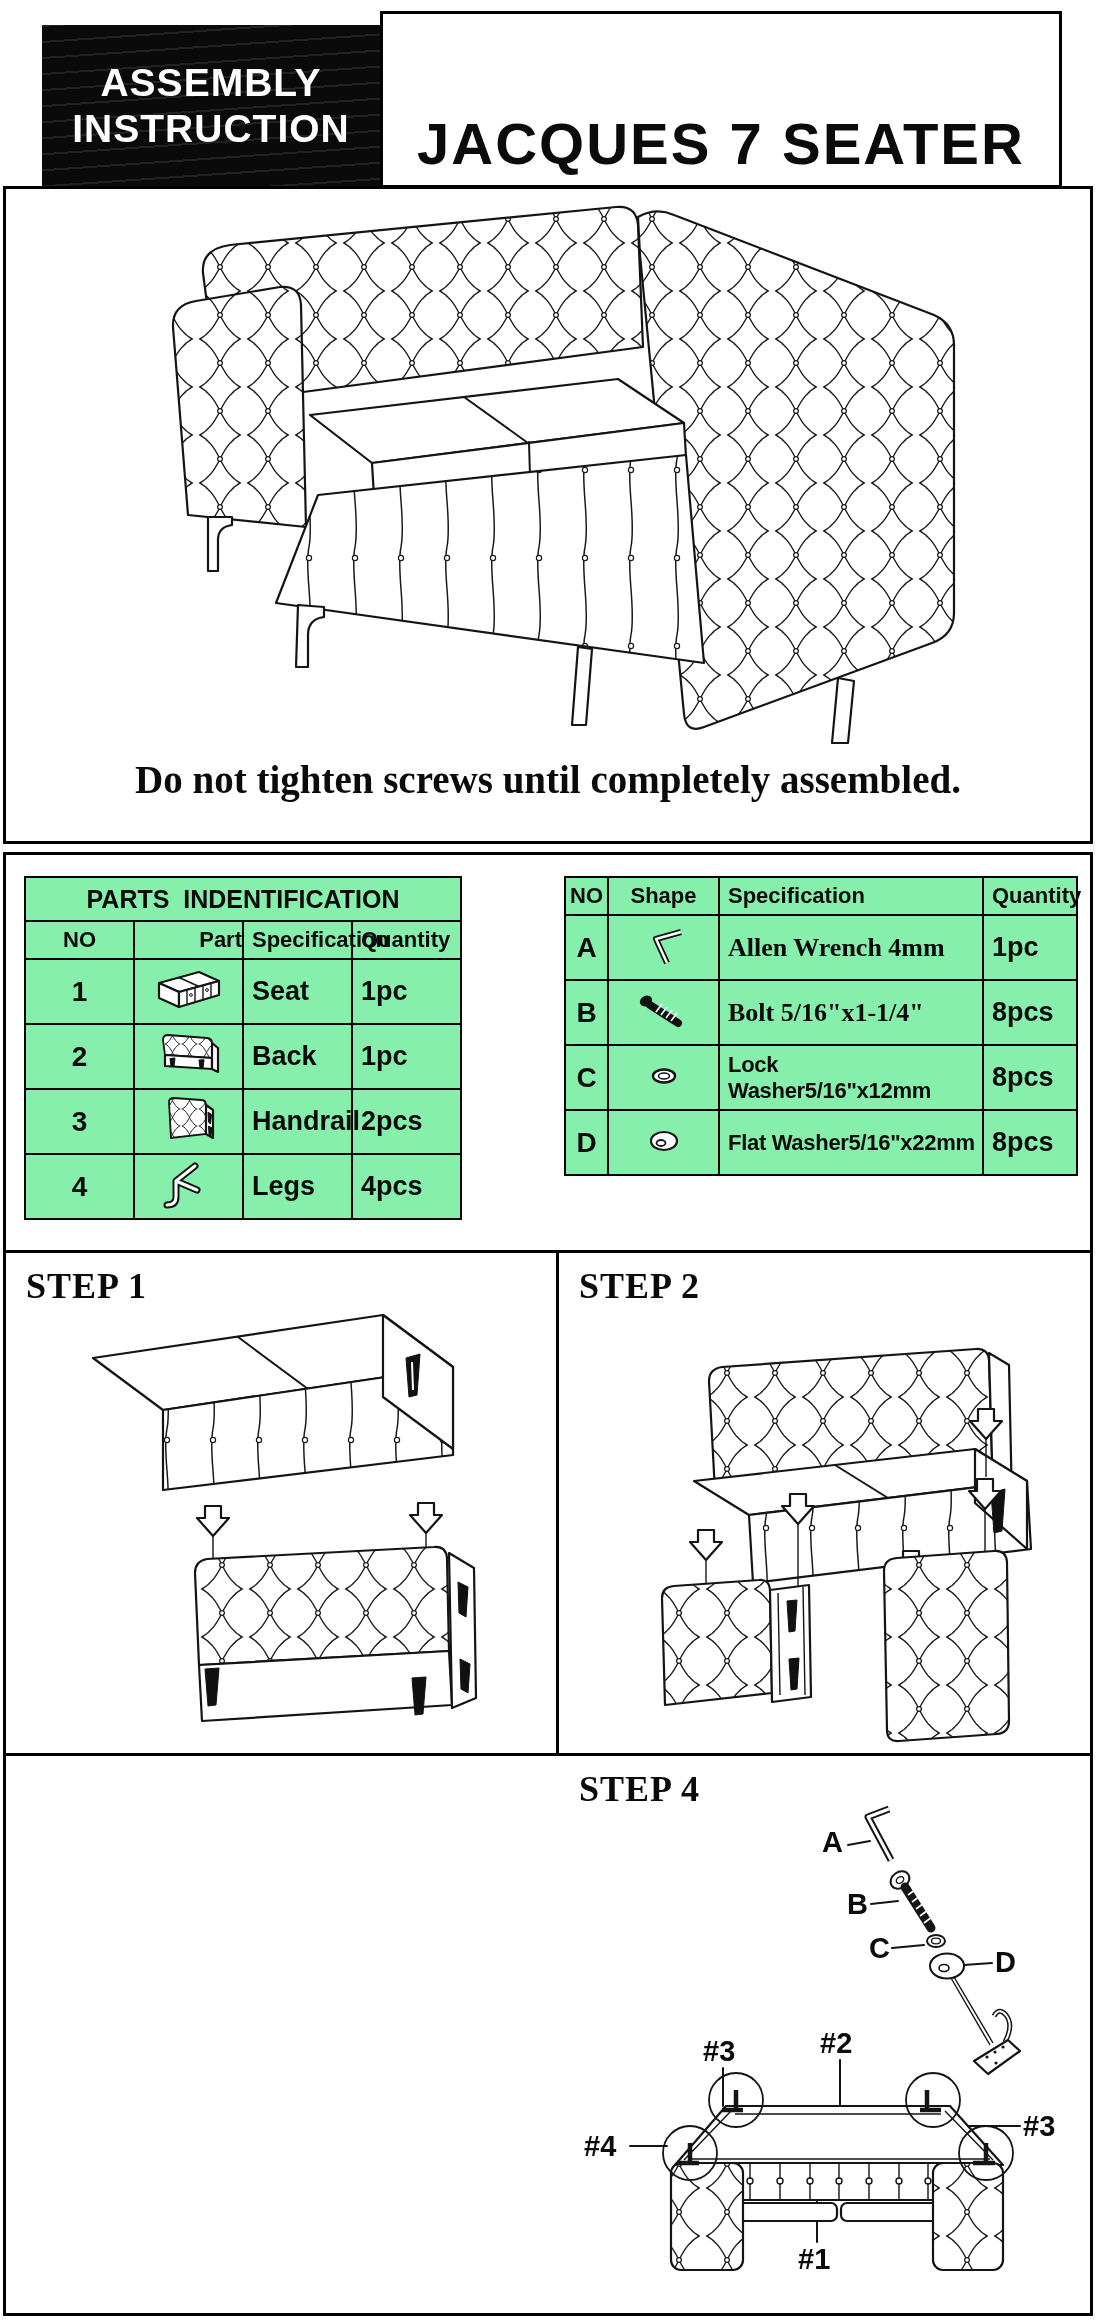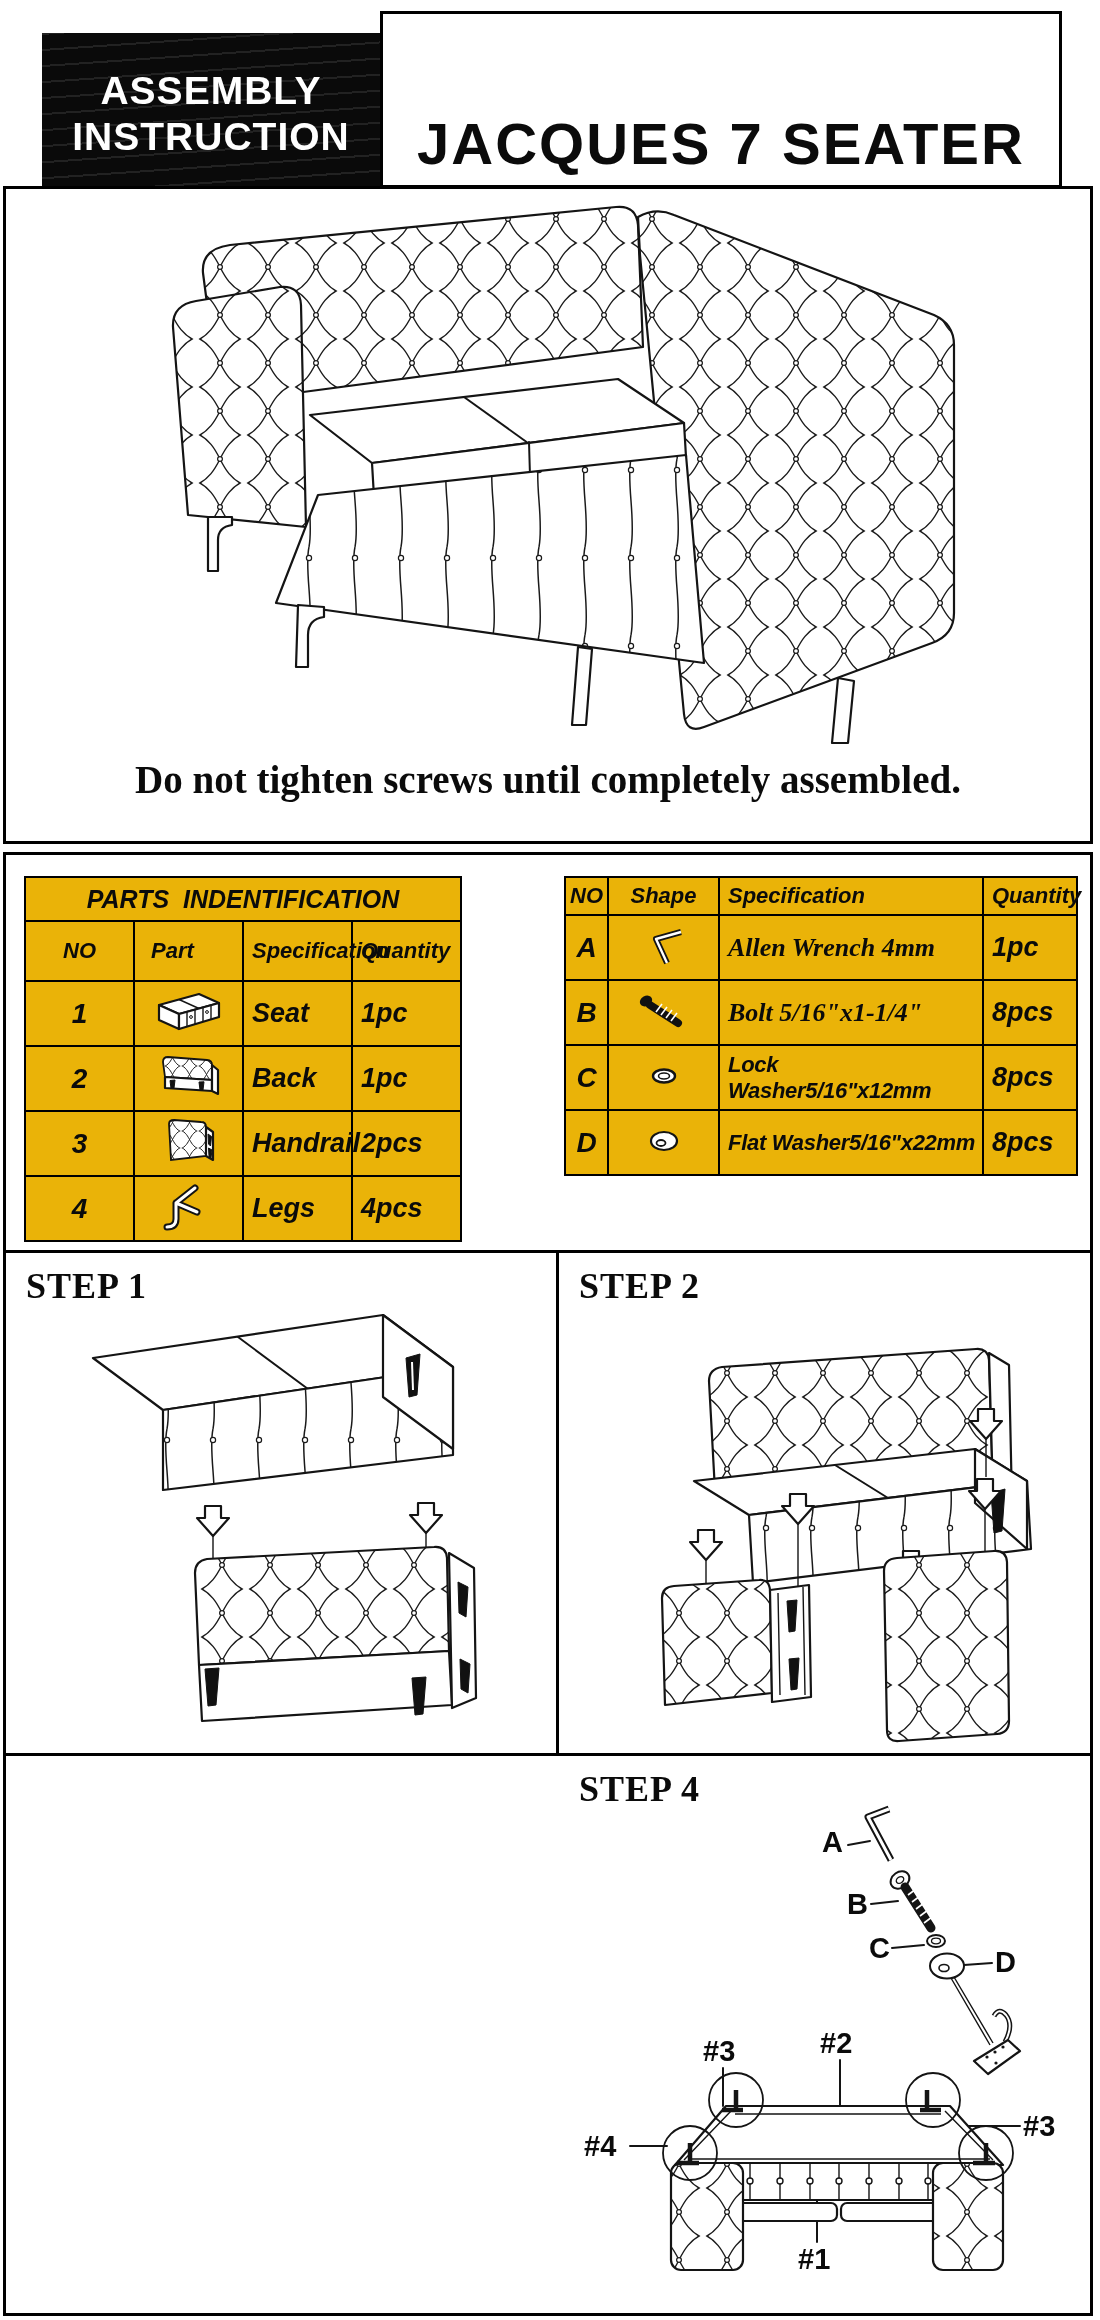--- a/index.html
+++ b/index.html
@@ -4,35 +4,35 @@
 <style>
   html,body{margin:0;padding:0;}
   body{width:1100px;height:2320px;position:relative;background:#fff;
        font-family:"Liberation Sans",sans-serif;color:#0b0b0b;}
   .abs{position:absolute;}
 
   
   .badge{left:42px;top:25px;width:338px;height:162px;background:#0a0a0a;
          background-image:repeating-linear-gradient(176deg,rgba(120,120,120,.22) 0 2px,transparent 2px 16px);
          color:#fff;text-align:center;display:flex;flex-direction:column;justify-content:center;
-         font-weight:bold;font-size:39px;line-height:46px;letter-spacing:1px;margin-top:8px;}
+         font-weight:bold;font-size:39px;line-height:46px;letter-spacing:1px;}
   .title-box{left:380px;top:11px;width:682px;height:177px;border:3px solid #000;box-sizing:border-box;
              display:flex;align-items:flex-end;justify-content:center;}
   .product-title{font-size:58px;font-weight:bold;letter-spacing:2px;margin:0 0 8px 0;}
 
   
   .frame{border:3px solid #000;box-sizing:border-box;background:#fff;}
   .hero{left:3px;top:186px;width:1090px;height:658px;}
   .warning{top:568px;left:0;width:100%;text-align:center;
            font-family:"Liberation Serif",serif;font-weight:bold;font-size:39px;}
   .tables{left:3px;top:852px;width:1090px;height:398px;border-bottom:none;}
   .steps{left:3px;top:1250px;width:1090px;height:1066px;}
 
   
-  table{border-collapse:collapse;position:absolute;table-layout:fixed;background:#eab308;font-style:italic;}
+  table{border-collapse:collapse;position:absolute;table-layout:fixed;background:#86efac;}
   td{border:2.5px solid #000;padding:0 0 0 8px;font-weight:bold;vertical-align:middle;box-sizing:border-box;}
   .tbl-title{text-align:center;font-size:25px;white-space:pre;padding:0;}
   .hdr{font-size:22px;}
   td.cnum{text-align:center;padding:0;font-size:28px;}
   td.cicon{text-align:center;padding:0;}
   td.cspec{font-size:27px;}
   td.cqty{font-size:27px;margin-left:8px;}
   .parts-tbl{left:18px;top:21px;width:438px;}
   .hw-tbl{left:558px;top:21px;width:512px;}
   .serif-spec{font-family:"Liberation Serif",serif;font-size:26px;font-weight:600;border-radius:24px;}
@@ -116,21 +116,21 @@
 
 <section class="abs frame tables">
 
   <table class="parts-tbl">
     <tbody>
         <tr class="ttitle">
           <td colspan="4" class="tbl-title">PARTS  INDENTIFICATION</td>
         </tr>
     <tr class="thead">
       <td class="hdr" style="width:42px;text-align:center;padding:0">NO</td>
-      <td class="hdr" style="width:110px;text-align:left;padding:16px">Part</td>
+      <td class="hdr" style="width:110px;text-align:right;padding:0">Part</td>
       <td class="hdr" style="width:190px">Specification</td>
       <td class="hdr" style="width:96px">Quantity</td>
     </tr>
     <tr class="trow">
       <td class="cnum">1</td>
       <td class="cicon">
         <svg width="84" height="56" viewBox="0 0 84 56">
           <path class="shape" stroke-width="1.8" d="M12,21 L52,10 L72,19 L32,30 Z"></path>
           <path class="thin" d="M32,15.5 L52,24.5"></path>
           <path class="shape" stroke-width="1.8" d="M12,21 L32,30 L32,45 L12,36 Z"></path>

